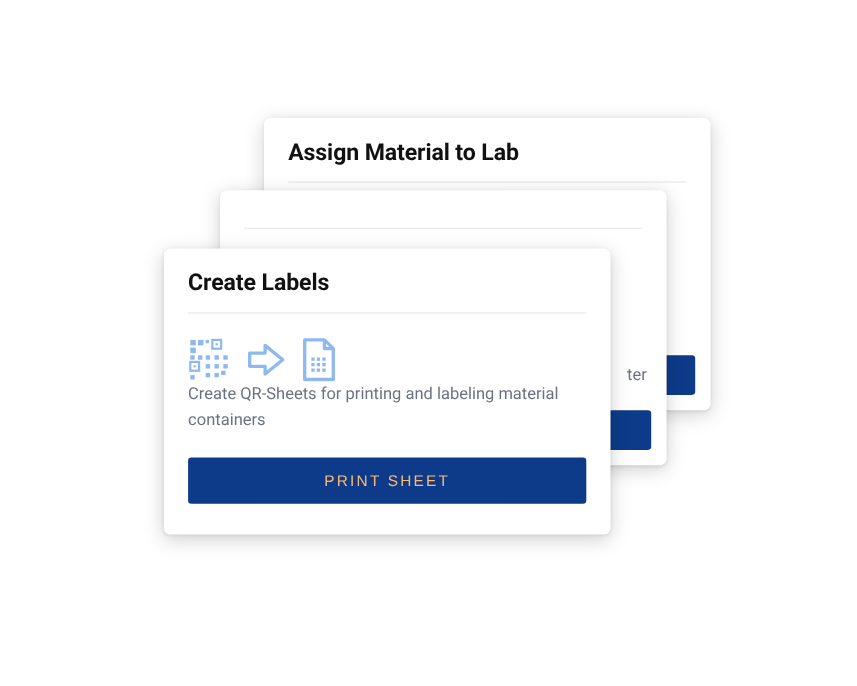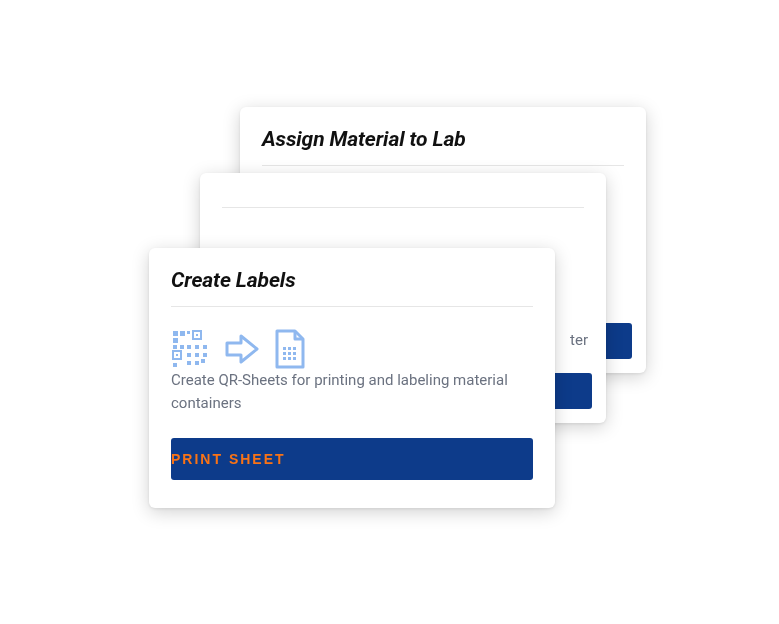--- a/index.html
+++ b/index.html
@@ -32,30 +32,29 @@
       top: 107px;
       height: 266px;
     }
     .card-mid {
       left: 200px;
       top: 173px;
       height: 250px;
     }
     .card-front {
       left: 149px;
-      top: 248px;
+      top: 226px;
       height: 260px;
       padding-bottom: 14px;
     }
     .card-title {
       font-size: 21px;
       font-weight: 700;
       color: #111;
       letter-spacing: -0.1px;
-      font-style: italic;
     }
     .divider {
       height: 1px;
       background: #e6e6e6;
       margin-top: 14px;
     }
     .icon-row {
       display: flex;
       align-items: center;
       gap: 12px;
@@ -66,29 +65,29 @@
     }
     .desc {
       font-size: 15px;
       color: #6b7280;
       line-height: 1.55;
     }
     .action-btn {
       margin-top: 22px;
       width: 100%;
       background: #0d3b8a;
-      color: #f97316;
+      color: #fdba74;
       border: none;
       border-radius: 3px;
       padding: 13px 0;
       font-size: 14px;
-      font-weight: 700;
+      font-weight: 400;
       letter-spacing: 2px;
       cursor: pointer;
-      text-align: left;
+      text-align: center;
     }
     .btn-strip {
       position: absolute;
       right: 14px;
       bottom: 14px;
       width: 40px;
       height: 36px;
       background: #0d3b8a;
       border-radius: 3px;
     }

